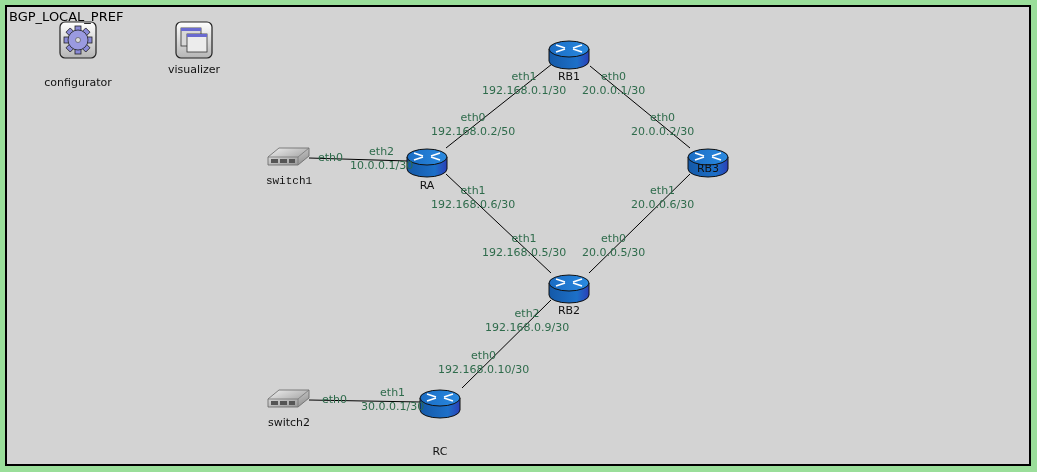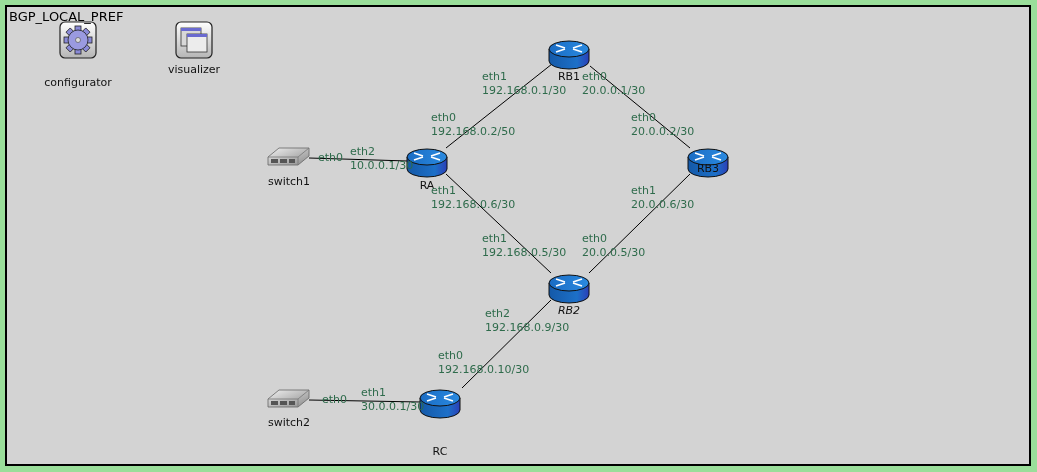--- a/index.html
+++ b/index.html
@@ -20,20 +20,21 @@
     position: absolute; left: 9px; top: 9px;
     font-size: 13px; color: #000;
   }
   .node-label {
     position: absolute; font-size: 11px; color: #111; white-space: nowrap;
     transform: translateX(-50%);
   }
   .if-label {
     position: absolute; font-size: 11px; color: #2e6b4b; white-space: nowrap;
     line-height: 14px;
+    text-align: center;
   }
 </style>
 </head>
 <body>
 
 <div id="canvas"></div>
 
 <svg id="net-svg" xmlns="http://www.w3.org/2000/svg">
   <defs>
     <linearGradient id="rtop" x1="0" y1="0" x2="1" y2="0">
@@ -158,23 +159,23 @@
 </svg>
 
 <div class="net-title">BGP_LOCAL_PREF</div>
 
 <div id="labels-layer">
     <div class="node-label" style="left: 78px; top: 76px;">configurator</div>
     <div class="node-label" style="left: 194px; top: 63px; text-align: right;">visualizer</div>
     <div class="node-label" style="left: 569px; top: 70px;">RB1</div>
     <div class="node-label" style="left: 427px; top: 179px;">RA</div>
     <div class="node-label" style="left: 708px; top: 162px;">RB3</div>
-    <div class="node-label" style="left: 569px; top: 304px; font-style: italic;">RB2</div>
+    <div class="node-label" style="left: 569px; top: 304px;">RB2</div>
     <div class="node-label" style="left: 440px; top: 421px; margin-top: 24px;">RC</div>
-    <div class="node-label" style="left: 289px; top: 175px;">switch1</div>
+    <div class="node-label" style="left: 289px; top: 175px; font-family: Liberation Mono, monospace;">switch1</div>
     <div class="node-label" style="left: 289px; top: 416px;">switch2</div>
     <div class="if-label" style="color: rgb(46, 107, 75); left: 482px; top: 70px;">
       <div>eth1</div>
       <div>192.168.0.1/30</div>
     </div>
     <div class="if-label" style="color: rgb(46, 107, 75); left: 582px; top: 70px;">
       <div>eth0</div>
       <div>20.0.0.1/30</div>
     </div>
     <div class="if-label" style="color: rgb(46, 107, 75); left: 431px; top: 111px;">

